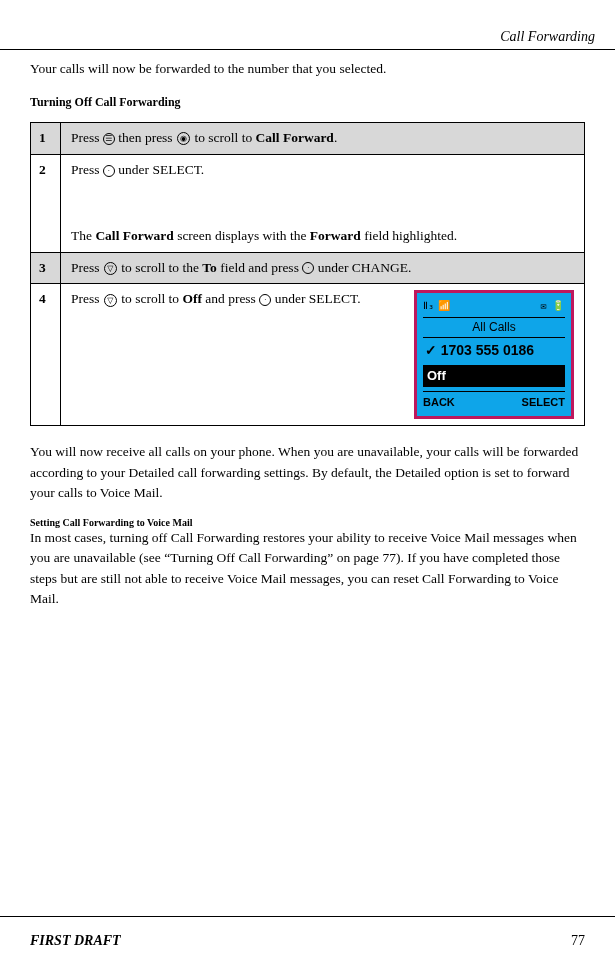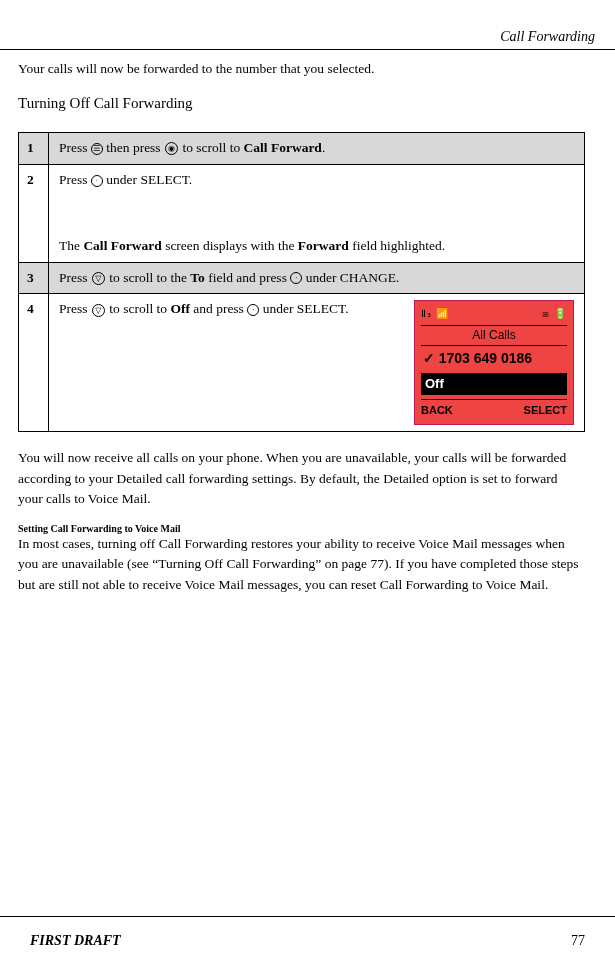--- a/index.html
+++ b/index.html
@@ -36,33 +36,33 @@
     }
 
     .page-title-header {
       font-style: italic;
       font-size: 14px;
       font-weight: normal;
     }
 
     
     .content-area {
-      padding: 0 30px 30px 18px;
+      padding: 0 30px 30px 30px;
     }
 
     .intro-text {
       font-size: 13.5px;
       margin-bottom: 16px;
       line-height: 1.4;
     }
 
     .section-heading {
-      font-size: 15px;
-      font-weight: normal;
-      margin-bottom: 20px;
+      font-size: 12px;
+      font-weight: bold;
+      margin-bottom: 12px;
     }
 
     
     .steps-table {
       width: 100%;
       border-collapse: collapse;
       margin-bottom: 16px;
       border: 1px solid #000;
     }
 
@@ -120,22 +120,22 @@
       flex: 1;
     }
 
     
     .phone-screen-container {
       width: 160px;
       flex-shrink: 0;
     }
 
     .phone-screen {
-      border: 1px solid #be185d;
-      background: #ef4444;
+      border: 3px solid #be185d;
+      background: #0ea5e9;
       width: 160px;
       padding: 6px;
       font-family: monospace;
     }
 
     .phone-status-bar {
       display: flex;
       justify-content: space-between;
       align-items: center;
       font-size: 11px;
@@ -300,21 +300,21 @@
                 <div class="phone-screen">
                   <div class="phone-status-bar">
                     <span class="phone-status-icons">
                       <span style="font-size:10px;">Ⅱ₃</span>
                       <span style="font-size:10px;">📶</span>
                     </span>
                     <span style="font-size:10px;">✉ 🔋</span>
                   </div>
                   <div class="phone-label-bar">All Calls</div>
                   <div class="phone-number-bar">
-                    <span>✓</span> <span>1703 649 0186</span>
+                    <span>✓</span> <span>1703 555 0186</span>
                   </div>
                   <div class="phone-selected-bar">Off</div>
                   <div class="phone-softkeys">
                     <span>BACK</span>
                     <span>SELECT</span>
                   </div>
                 </div>
               </div>
             </div>
           </td>

